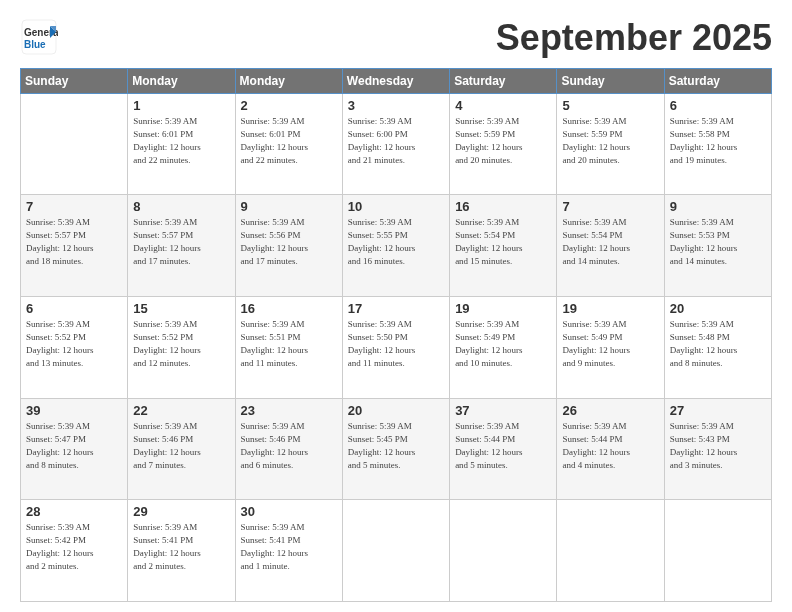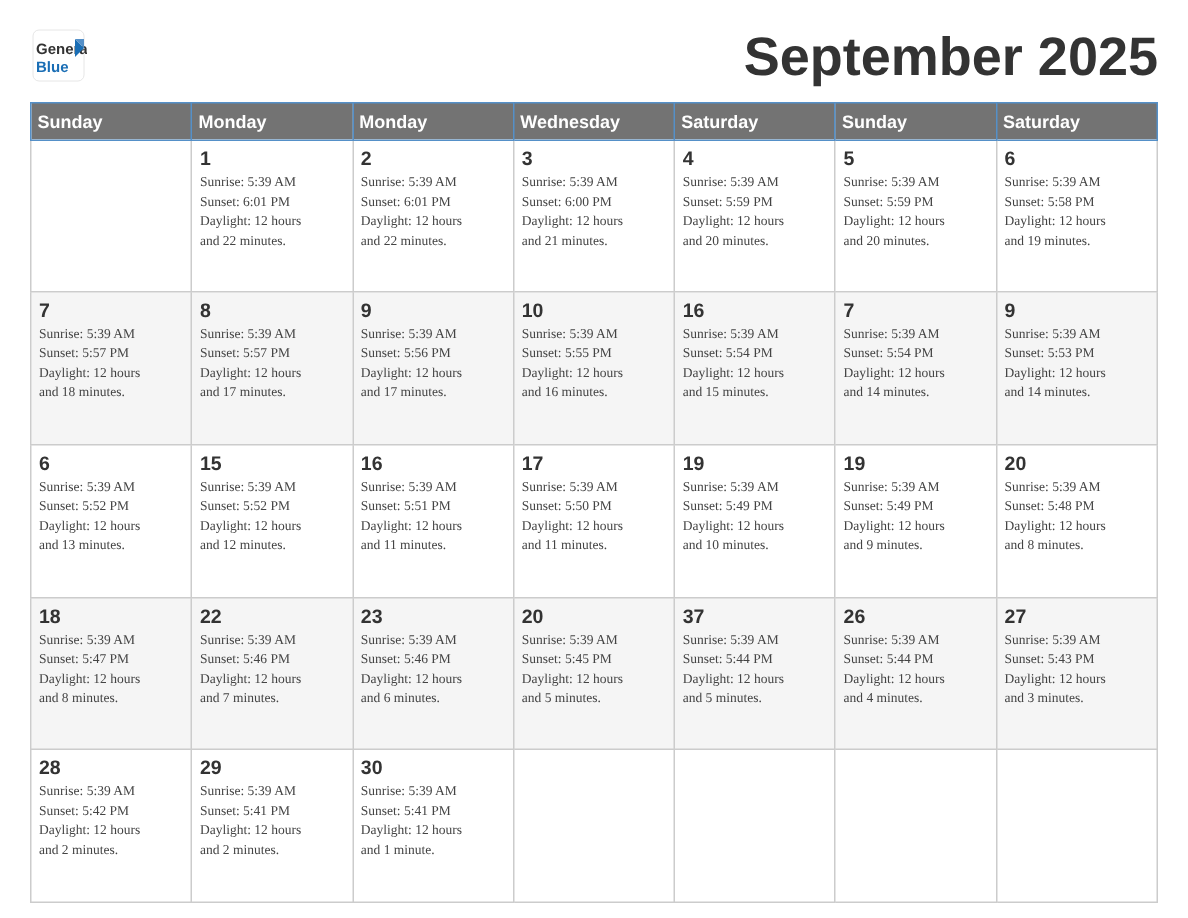--- a/index.html
+++ b/index.html
@@ -259,21 +259,21 @@
           <td>
             <span class="day-num">20</span>
             <div class="day-info" style="white-space: pre-line;">Sunrise: 5:39 AM
 Sunset: 5:48 PM
 Daylight: 12 hours
 and 8 minutes.</div>
           </td>
         </tr>
         <tr class="row-even">
           <td>
-            <span class="day-num">18</span>
+            <span class="day-num">39</span>
             <div class="day-info" style="white-space: pre-line;">Sunrise: 5:39 AM
 Sunset: 5:47 PM
 Daylight: 12 hours
 and 8 minutes.</div>
           </td>
           <td>
             <span class="day-num">22</span>
             <div class="day-info" style="white-space: pre-line;">Sunrise: 5:39 AM
 Sunset: 5:46 PM
 Daylight: 12 hours

